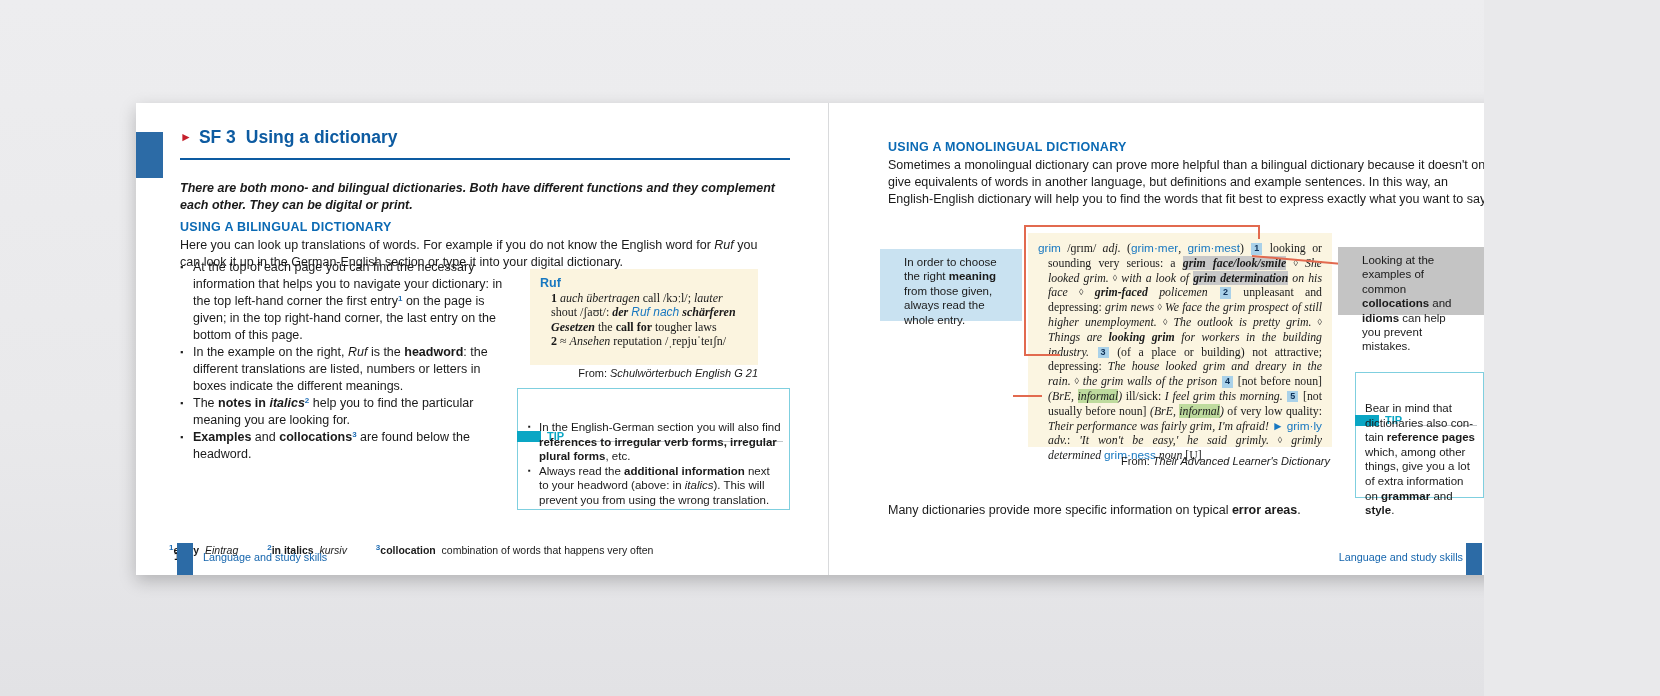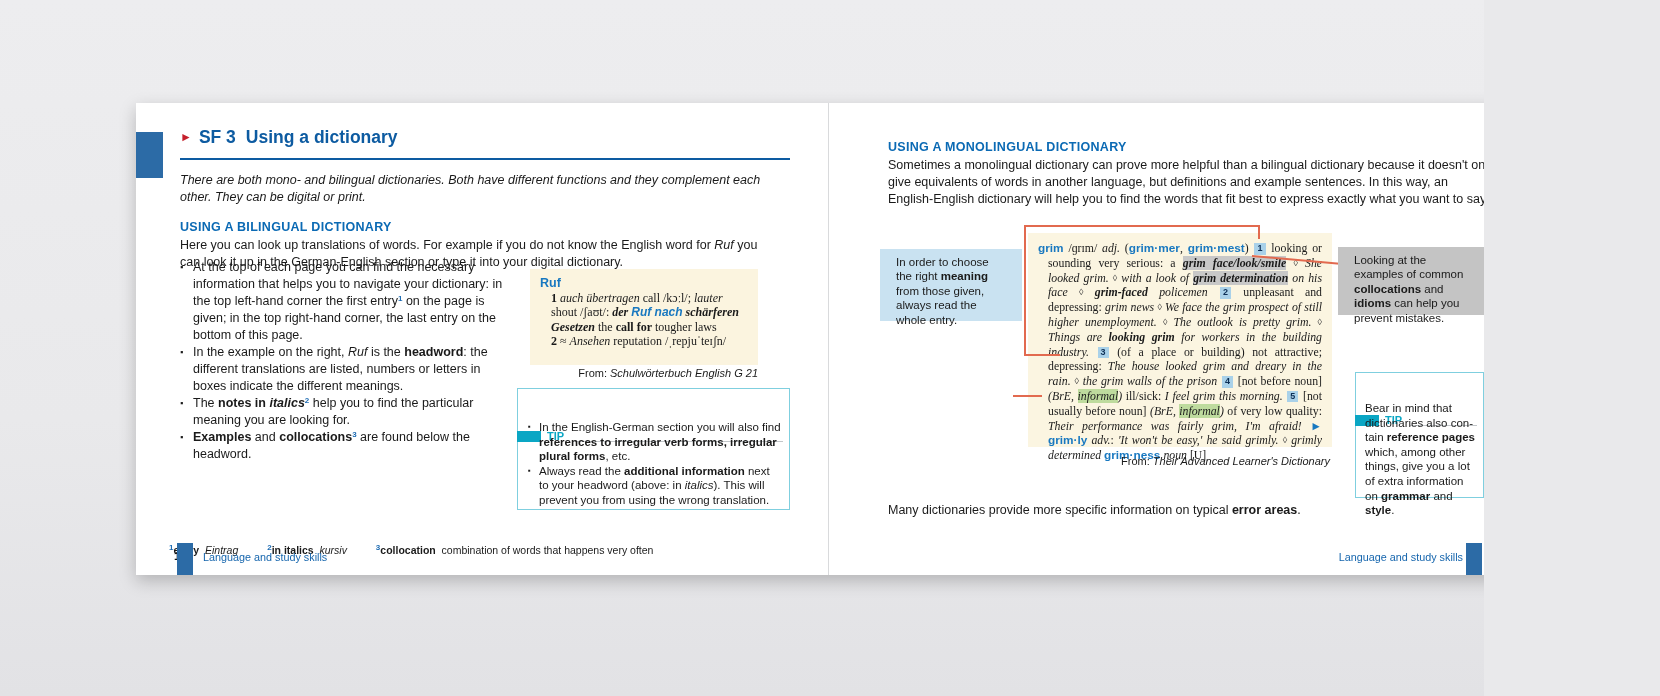--- a/index.html
+++ b/index.html
@@ -17,33 +17,33 @@
   .body-text{font-size:12.5px;line-height:17px;}
   i{font-style:italic;} b{font-weight:700;}
   sup{font-size:8px;color:#1b6ab2;font-weight:700;vertical-align:4px;line-height:0;}
 
   
   .corner-sq{position:absolute;left:0;top:29px;width:27px;height:46px;background:#2c6ba6;}
   .lp-header{position:absolute;left:44px;top:24px;font-size:17.5px;font-weight:700;color:#0d5ba1;}
   .lp-header .arrow{color:#c5202c;font-size:12px;vertical-align:2px;margin-right:7px;}
   .lp-header .code{margin-right:10px;}
   .hrule{position:absolute;left:44px;top:55px;width:610px;height:2px;background:#0d5ba1;}
-  .intro{position:absolute;left:44px;top:56px;width:596px;font-style:italic;font-weight:400;}
+  .intro{position:absolute;left:44px;top:64px;width:596px;font-style:italic;font-weight:700;}
   .subhead{position:absolute;font-size:12.5px;font-weight:700;color:#0b6ab4;letter-spacing:.3px;}
   .lp-subhead{left:44px;top:104px;}
   .lp-para{position:absolute;left:44px;top:121px;width:600px;}
   .bullets{position:absolute;left:44px;top:156px;width:334px;margin:0;padding:0;list-style:none;}
   .bullets li{position:relative;padding-left:13px;}
   .bullets li::before{content:"▪";position:absolute;left:0;top:0;font-size:9px;}
   
   .ruf-box{position:absolute;left:394px;top:166px;width:228px;height:96px;background:#fbf4df;
            padding:7px 10px;box-sizing:border-box;}
   .ruf-head{font-size:12.5px;font-weight:700;color:#1878c0;margin-bottom:1px;}
   .ruf-body{font-family:"Liberation Serif",serif;font-size:12px;line-height:14.4px;margin-left:11px;}
-  .dw{color:#1878c0;font-weight:700;font-family:"Liberation Sans",sans-serif;}
+  .dw{color:#1878c0;font-weight:400;font-family:"Liberation Sans",sans-serif;}
   .source{position:absolute;font-size:11px;text-align:right;}
   .lp-source{left:394px;top:264px;width:228px;}
   
   .tip-box{position:absolute;background:#fff;border:1.5px solid #7fcfdf;box-sizing:border-box;}
   .lp-tip{left:381px;top:285px;width:273px;height:122px;}
   .tip-head{position:absolute;left:-1px;top:5px;right:6px;display:flex;align-items:flex-end;margin-top:36px;}
   .tip-sq{width:24px;height:11px;background:#0aa6c4;}
   .tip-label{color:#0aa6c4;font-weight:700;font-size:11px;margin:0 8px 0 6px;}
   .tip-line{flex:1;height:1px;background:#c2c6c9;}
   .tip-items{position:absolute;left:10px;top:31px;right:8px;margin:0;padding:0;list-style:none;
@@ -67,21 +67,21 @@
             padding:8px 10px;box-sizing:border-box;}
   .grim-entry{font-family:"Liberation Serif",serif;font-size:11.8px;line-height:14.8px;
               text-align:justify;padding-left:10px;text-indent:-10px;}
   .nb{display:inline-block;background:#a9d1e9;color:#0d2f55;font-weight:700;
       font-family:"Liberation Sans",sans-serif;font-size:9px;line-height:11.5px;padding:0 3px;
       margin:0 1px;text-indent:0;vertical-align:1px;}
   .dia{font-size:9px;vertical-align:1px;color:#444;}
   .hlg{background:#c8c8c8;}
   .hlgr{background:#bedb9e;}
   
-  .note{position:absolute;box-sizing:border-box;padding:6px 16px;font-size:11.5px;line-height:14.4px;}
+  .note{position:absolute;box-sizing:border-box;padding:6px 24px;font-size:11.5px;line-height:14.4px;}
   .note-blue{left:52px;top:146px;width:142px;height:72px;background:#c9e2f1;}
   .note-gray{left:510px;top:144px;width:148px;height:68px;background:#c4c4c4;}
   .note-green{left:48px;top:279px;width:138px;height:69px;background:#d1e3c6;}
   .red{color:#d94f2b;font-weight:700;}
   .rp-tip{left:527px;top:269px;width:129px;height:126px;}
   .rp-tip-body{position:absolute;left:9px;top:28px;right:7px;font-size:11.5px;line-height:14.6px;}
   .rp-source{left:200px;top:352px;width:302px;}
   .rp-bottom{position:absolute;left:60px;top:386px;width:600px;}
   
   .cline{position:absolute;background:#e26a4f;}

